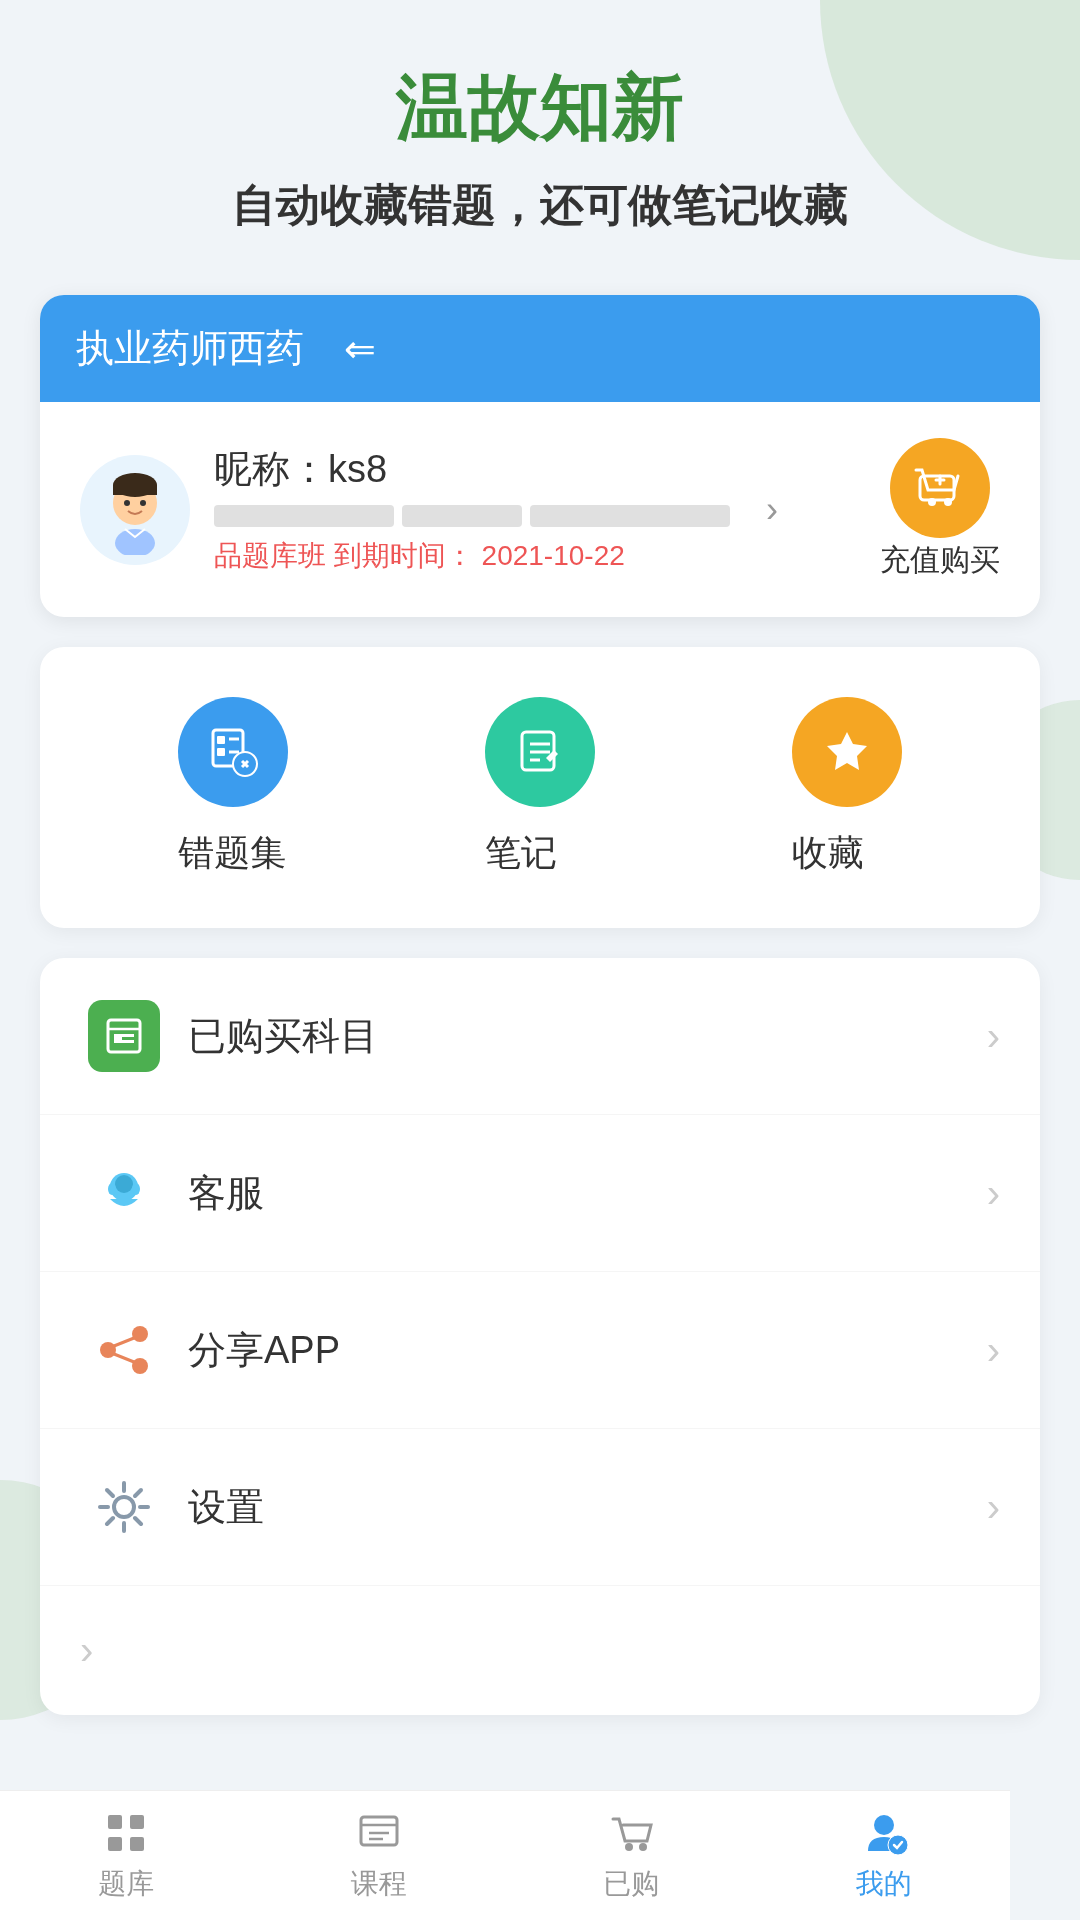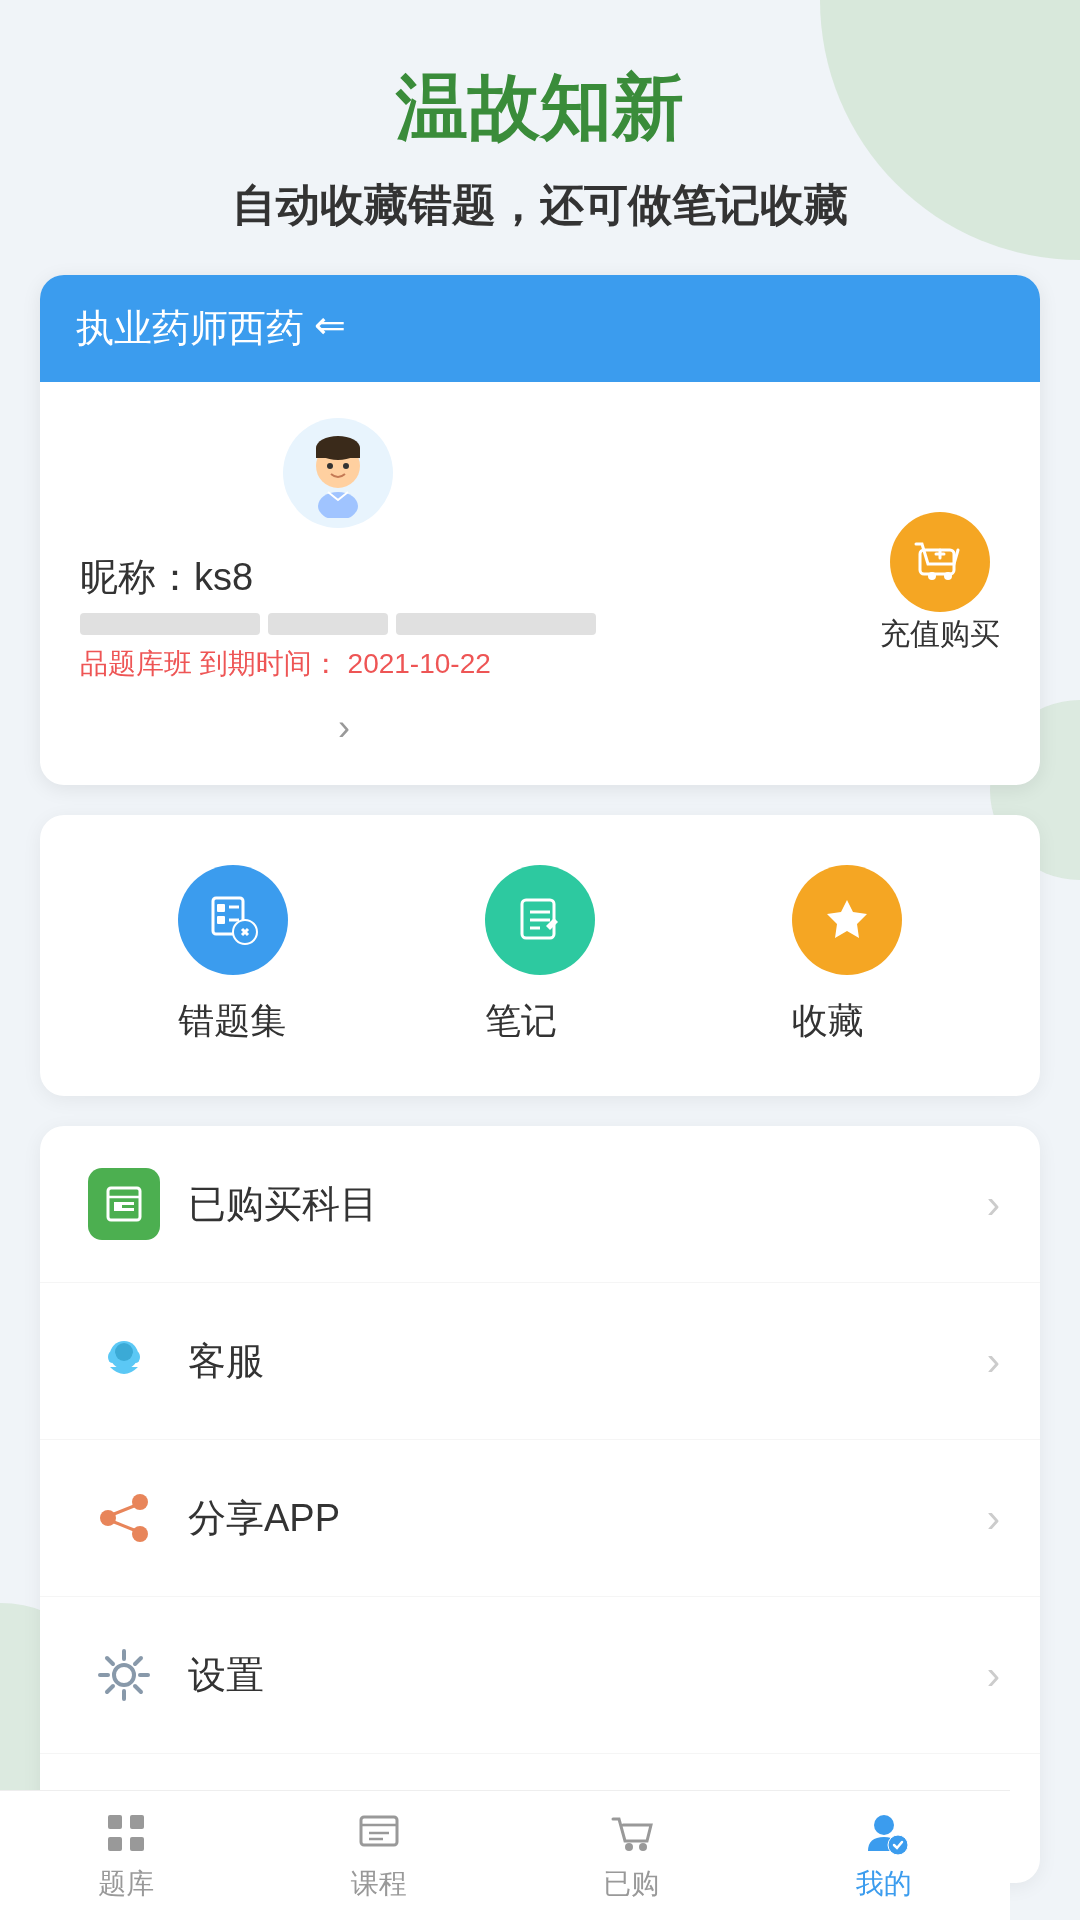--- a/index.html
+++ b/index.html
@@ -51,21 +51,21 @@
 
     .page-content {
       position: relative;
       z-index: 1;
       padding-bottom: 130px;
     }
 
     
     .header-section {
       text-align: center;
-      padding: 60px 40px 40px;
+      padding: 60px 40px 60px;
     }
     .header-title {
       font-size: 72px;
       font-weight: 700;
       color: #3a8c3a;
       margin-bottom: 20px;
     }
     .header-subtitle {
       font-size: 44px;
       color: #333;
@@ -79,21 +79,22 @@
       overflow: hidden;
       background: white;
       box-shadow: 0 4px 20px rgba(0,0,0,0.08);
     }
 
     
     .card-blue-header {
       background: #3b9cee;
       padding: 28px 36px;
       display: flex;
-      align-items: flex-start;
+      align-items: center;
+      gap: 30px;
     }
     .card-blue-header-text {
       color: white;
       font-size: 38px;
       font-weight: 500;
     }
     .back-arrow {
       color: white;
       font-size: 38px;
       margin-left: 10px;
@@ -103,21 +104,20 @@
     .user-info-section {
       padding: 36px 40px;
       display: flex;
       align-items: center;
       justify-content: space-between;
     }
     .user-left {
       display: flex;
       align-items: center;
       gap: 24px;
-      flex-direction: column;
     }
     .avatar-container {
       width: 110px;
       height: 110px;
       border-radius: 55px;
       background: #e8f4fd;
       display: flex;
       align-items: center;
       justify-content: center;
       overflow: hidden;

